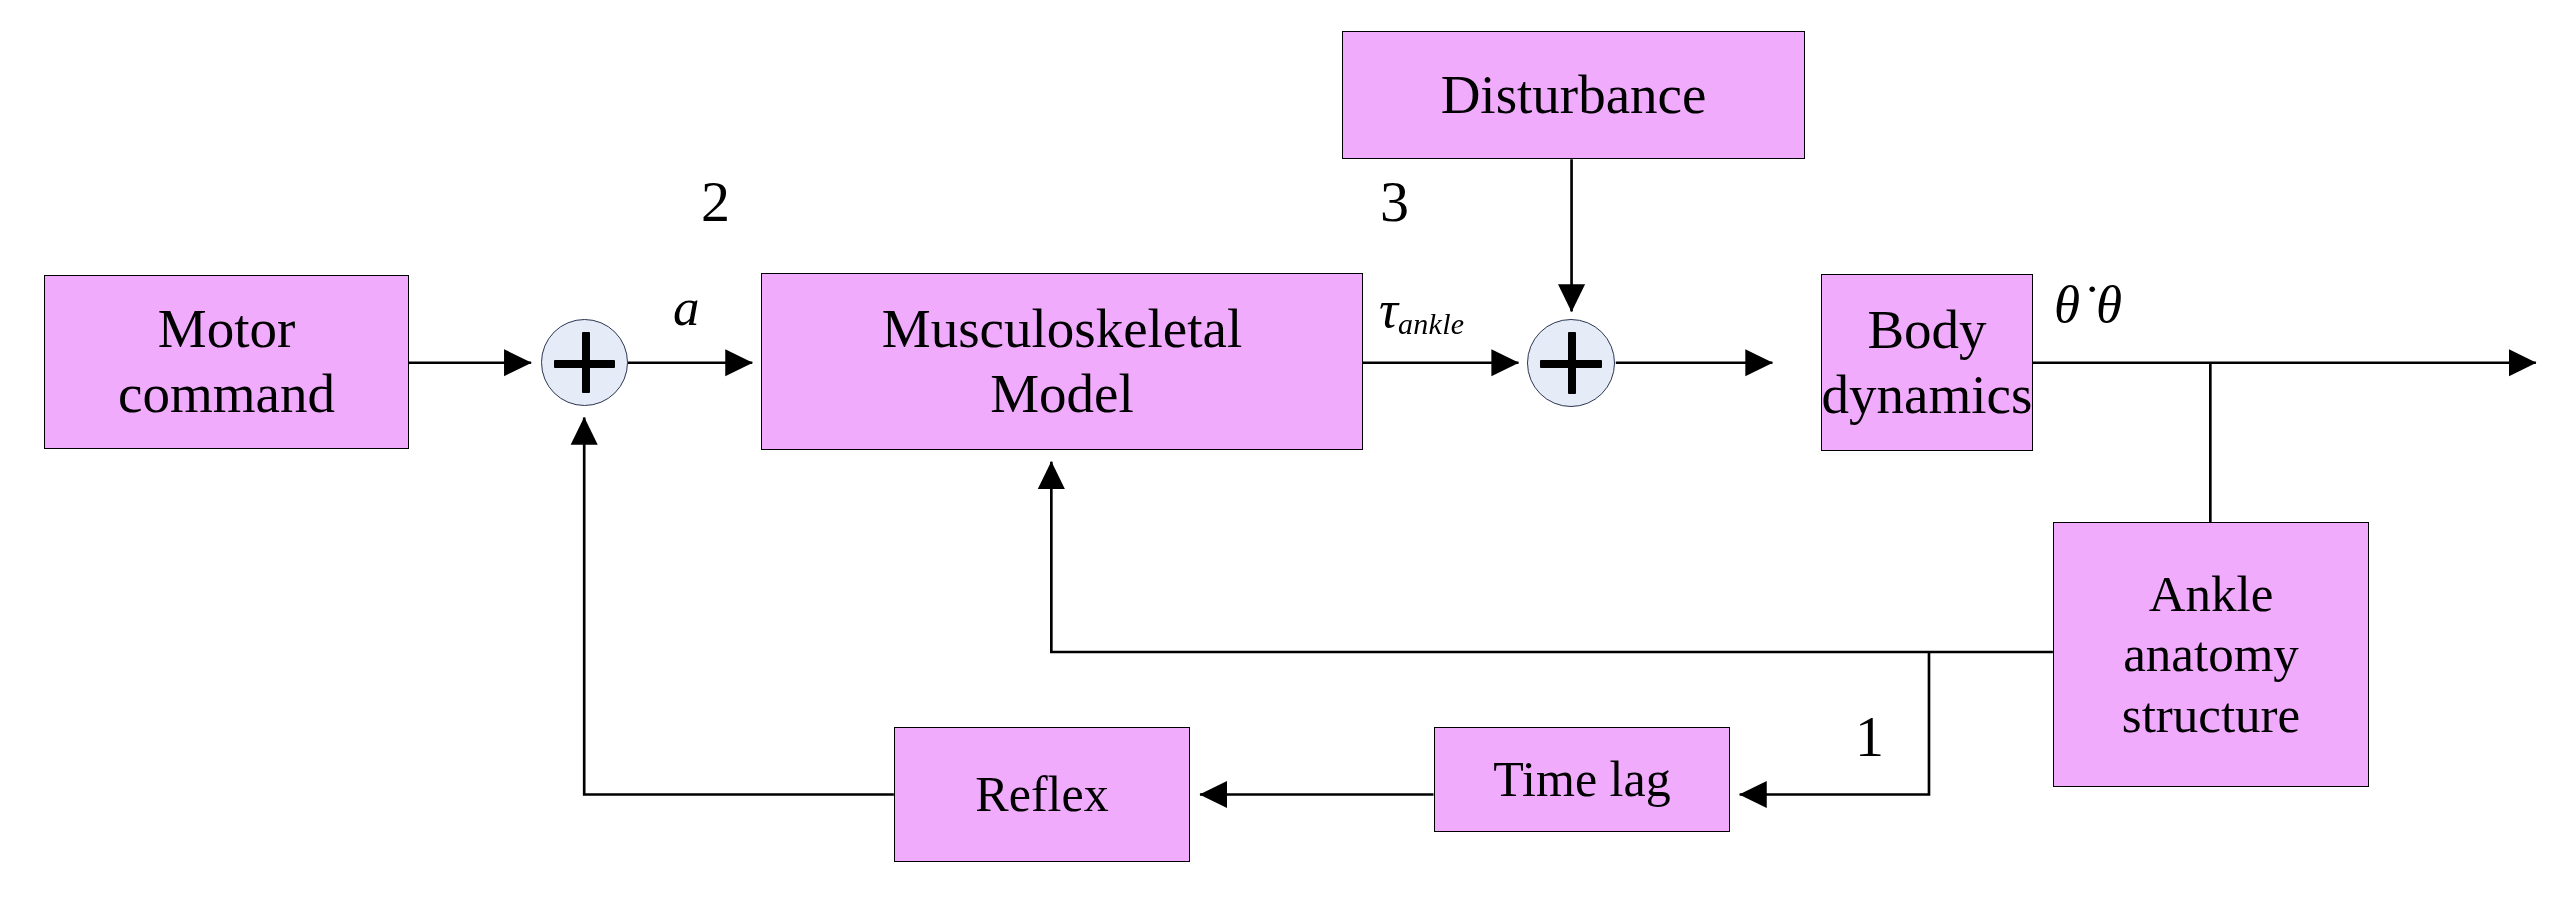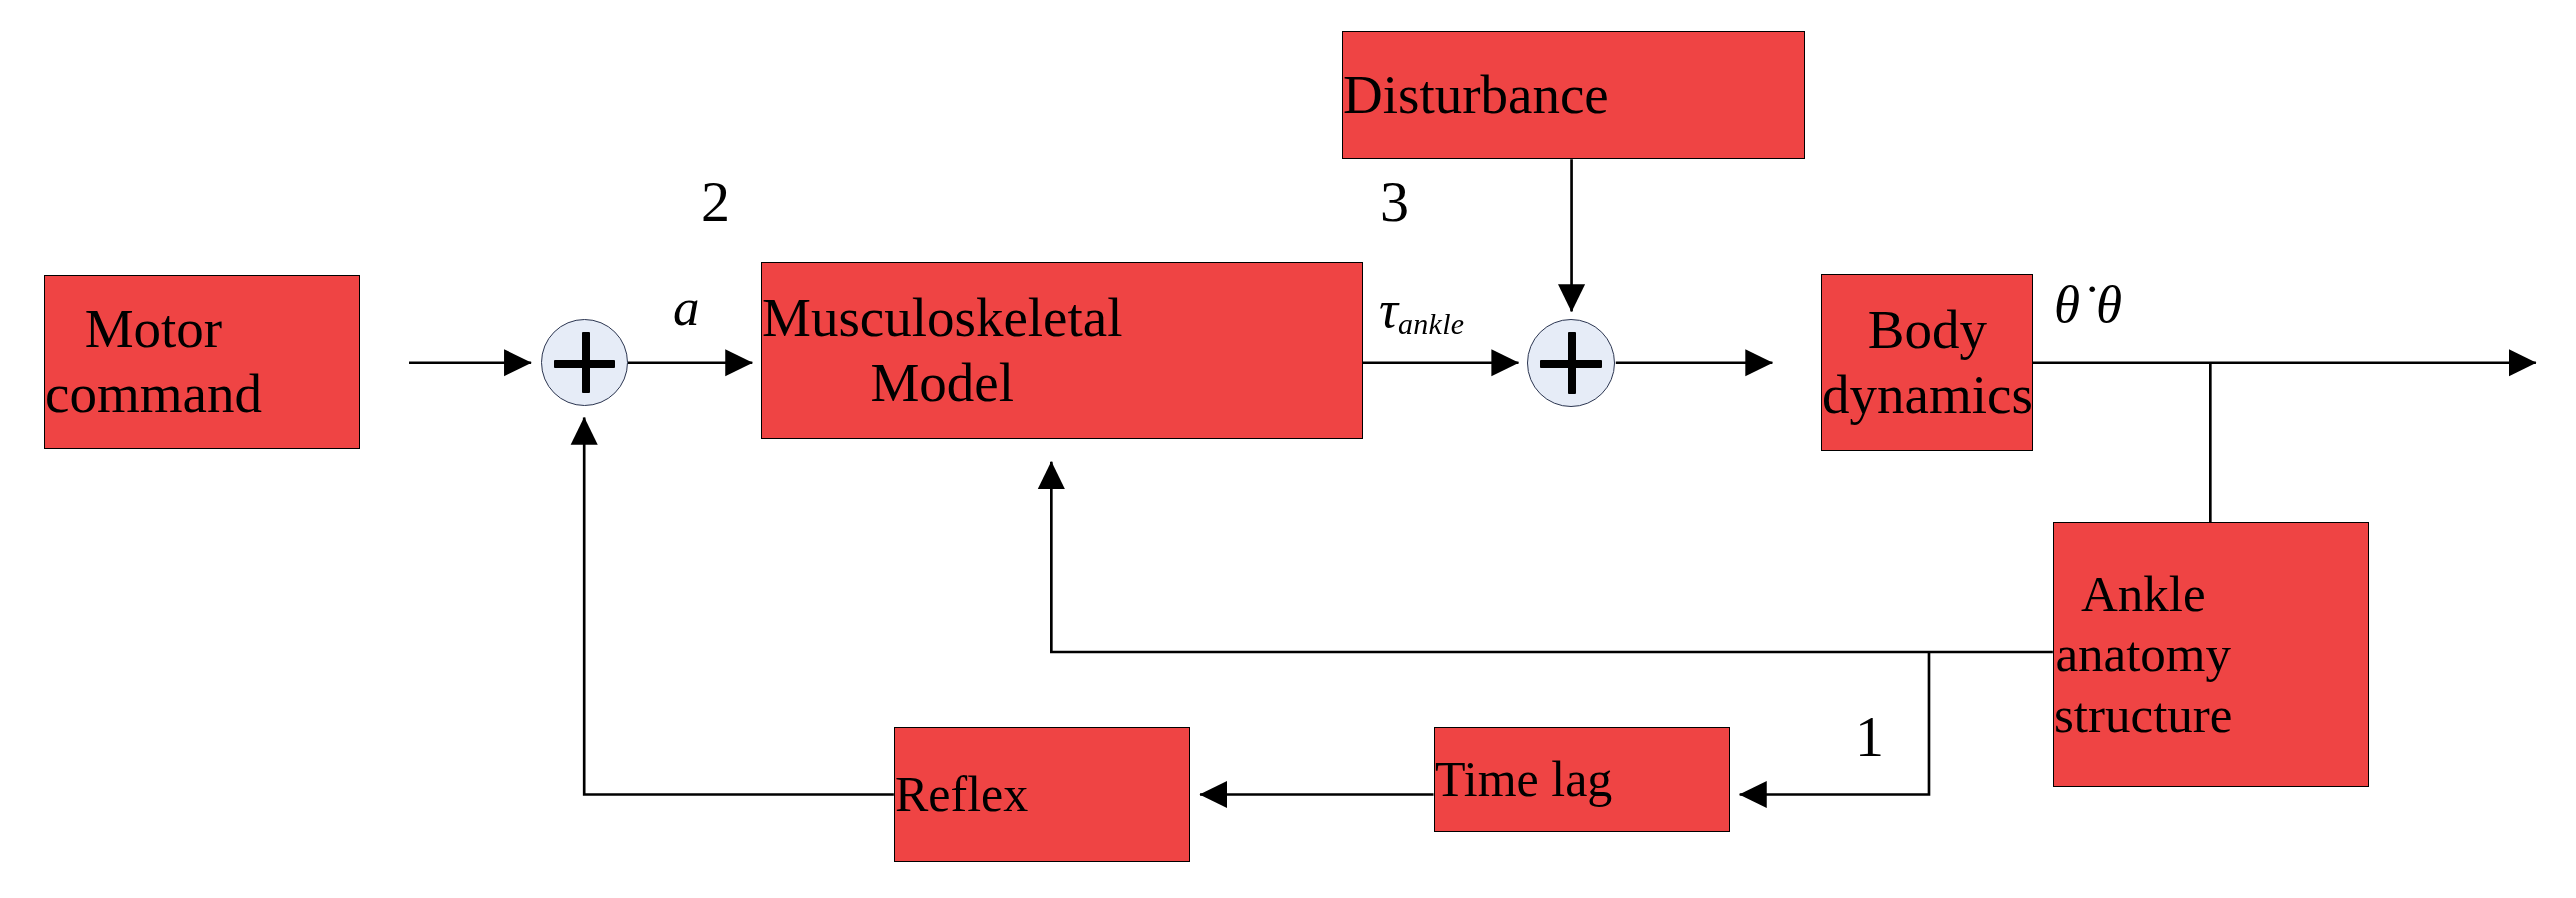--- a/index.html
+++ b/index.html
@@ -10,32 +10,32 @@
     overflow:hidden;
     font-family:"Liberation Serif","DejaVu Serif",serif;
     color:#000000;
   }
   #svg-layer{position:absolute;left:0;top:0;width:2576px;height:898px;}
 
   .node{
     position:absolute;
     box-sizing:border-box;
     border:1.8px solid #000000;
-    background:#ef4444;
+    background:#f0abfc;
     display:flex;
     align-items:center;
-    justify-content:flex-start;
+    justify-content:center;
     text-align:center;
     line-height:1.18;
     font-family:"Liberation Serif","DejaVu Serif",serif;
   }
   .node .lbl{white-space:pre-line;display:block;}
 
-  .n-motor{left:44px;top:275px;width:316px;height:174px;font-size:55px;}
-  .n-msm{left:761px;top:262px;width:602px;height:177px;font-size:55px;}
+  .n-motor{left:44px;top:275px;width:365px;height:174px;font-size:55px;}
+  .n-msm{left:761px;top:273px;width:602px;height:177px;font-size:55px;}
   .n-dist{left:1342px;top:31px;width:463px;height:128px;font-size:55px;}
   .n-body{left:1781px;top:274px;width:212px;height:177px;font-size:55px;margin-left:40px;}
   .n-ankle{left:2053px;top:522px;width:316px;height:265px;font-size:51px;}
   .n-reflex{left:894px;top:727px;width:296px;height:135px;font-size:50px;}
   .n-timelag{left:1434px;top:727px;width:296px;height:105px;font-size:50px;}
 
   .sumjct{
     position:absolute;
     box-sizing:border-box;
     border:1.8px solid #2b3550;

